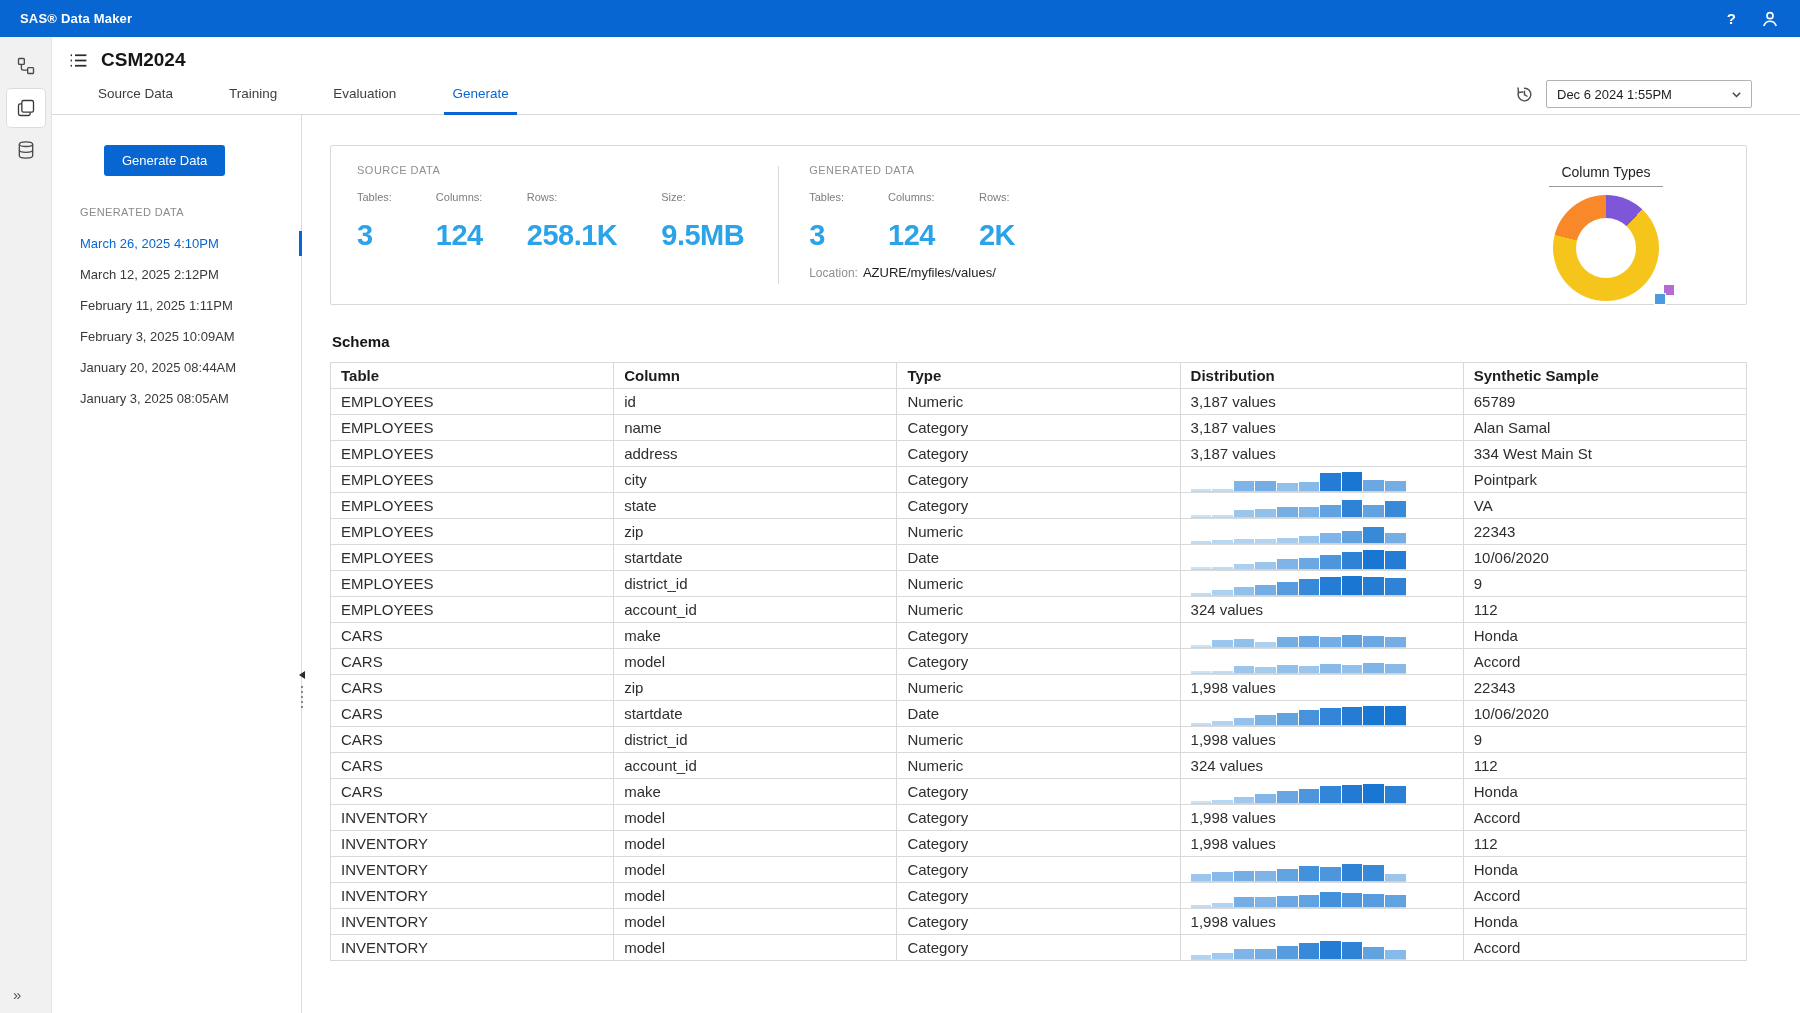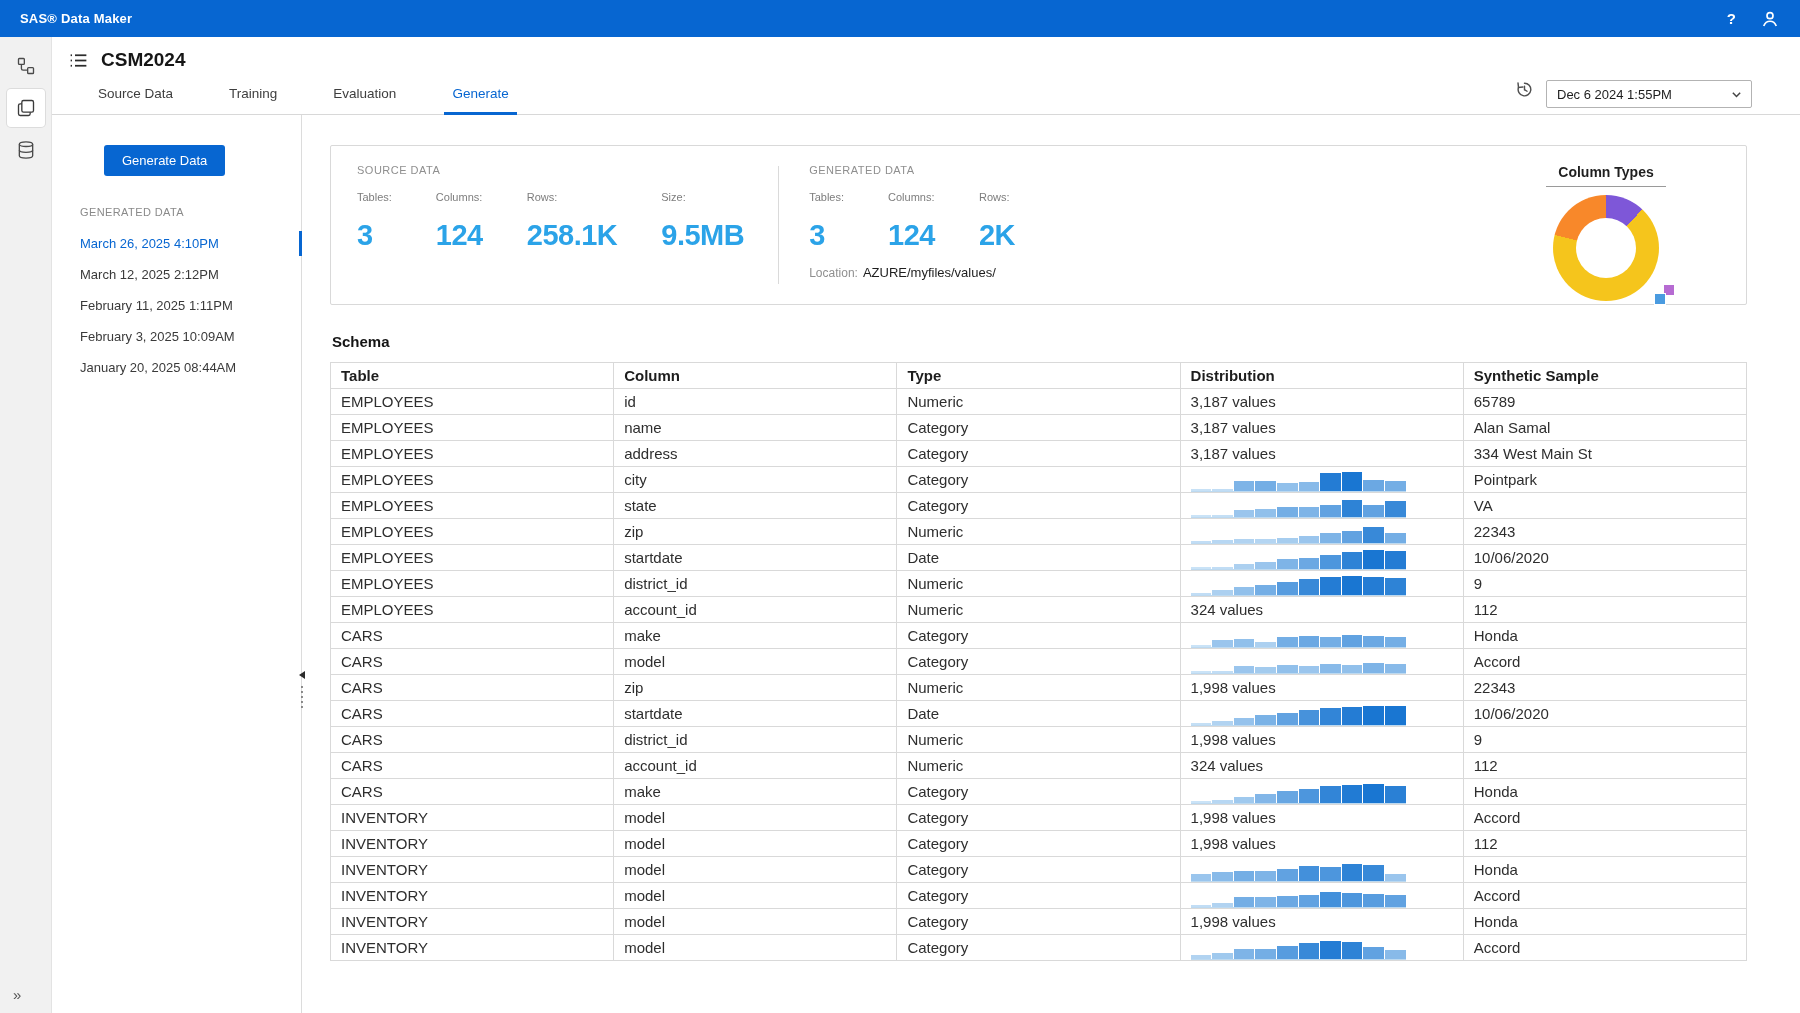--- a/index.html
+++ b/index.html
@@ -42,21 +42,21 @@
   .menu-icon { cursor:pointer; display:flex; }
   .page-title { font-size:19px; font-weight:bold; color:#161616; }
 
   .tabbar {
     position:relative; display:flex; align-items:flex-end;
     border-bottom:1px solid #d8d8d8; padding-left:42px; height:40px; flex:0 0 auto;
   }
   .tab { padding:0 4px 13px; margin-right:48px; font-size:13.5px; color:#3e3e3e; cursor:pointer; position:relative; }
   .tab.active { color:#0766d1; }
   .tab.active::after { content:""; position:absolute; left:-4px; right:-4px; bottom:-1px; height:3px; background:#0766d1; }
-  .tab-right { position:absolute; right:48px; bottom:6px; display:flex; gap:12px; }
+  .tab-right { position:absolute; right:48px; bottom:6px; display:flex; align-items:center; gap:12px; }
   .history-icon { display:flex; cursor:pointer; }
   .snapshot-select {
     width:206px; height:28px; border:1px solid #b3b3b3; border-radius:2px; background:#fff;
     display:flex; align-items:center; justify-content:space-between;
     padding:0 9px 0 10px; font-size:13px; color:#1d1d1d; cursor:pointer;
   }
 
   
   .body-row { flex:1; display:flex; min-height:0; position:relative; }
   .sidepanel { width:250px; flex:0 0 250px; border-right:1px solid #dcdcdc; padding-top:30px; position:relative; }
@@ -78,21 +78,21 @@
   
   .summary-card { border:1px solid #d9d9d9; border-radius:2px; height:160px; display:flex; padding:18px 26px 14px 26px; }
   .section-label { font-size:11px; color:#8f8f8f; letter-spacing:.5px; margin-bottom:15px; }
   .stats-row { display:flex; gap:44px; }
   .stat-label { font-size:11px; color:#7d7d7d; margin-bottom:16px; }
   .stat-value { font-size:29px; font-weight:bold; color:#2ba3e8; letter-spacing:-.5px; }
   .divider-v { width:1px; background:#dadada; margin:2px 30px 6px 34px; }
   .location { margin-top:13px; font-size:13px; color:#1e1e1e; }
   .loc-label { color:#8f8f8f; font-size:12px; margin-right:5px; }
 
-  .charts { margin-left:auto; display:flex; gap:40px; padding-right:36px;font-weight:bold; }
+  .charts { margin-left:auto; display:flex; gap:40px; padding-right:36px; }
   .chart-block { text-align:center; width:156px; }
   .chart-title { display:inline-block; font-size:14px; color:#1f1f1f; padding:0 12px 6px; border-bottom:1px solid #9a9a9a; margin-bottom:8px; }
   .donut-wrap { position:relative; width:106px; height:106px; margin:0 auto; }
   .donut { width:106px; height:106px; border-radius:50%; }
   .donut-hole { position:absolute; left:23px; top:23px; width:60px; height:60px; background:#fff; border-radius:50%; }
   .mini-legend { position:absolute; right:-16px; bottom:-4px; width:21px; height:21px; }
   .mini-legend .sq { position:absolute; width:12px; height:12px; border:1px solid #fff; }
   .mini-legend .back { right:0; top:0; }
   .mini-legend .front { left:0; bottom:0; }
 
@@ -193,20 +193,21 @@
 
     <div class="sidepanel">
       <button class="generate-btn">Generate Data</button>
       <div class="runs-label">GENERATED DATA</div>
       <div id="runs">
           <div class="run-item selected">March 26, 2025 4:10PM</div>
           <div class="run-item">March 12, 2025 2:12PM</div>
           <div class="run-item">February 11, 2025 1:11PM</div>
           <div class="run-item">February 3, 2025 10:09AM</div>
           <div class="run-item">January 20, 2025 08:44AM</div>
+          <div class="run-item">January 3, 2025 08:05AM</div>
         </div>
     </div>
 
     <div class="panel-handle">
       <span class="tri"></span>
       <span class="dot"></span>
         <span class="dot"></span>
         <span class="dot"></span>
         <span class="dot"></span>
         <span class="dot"></span>

